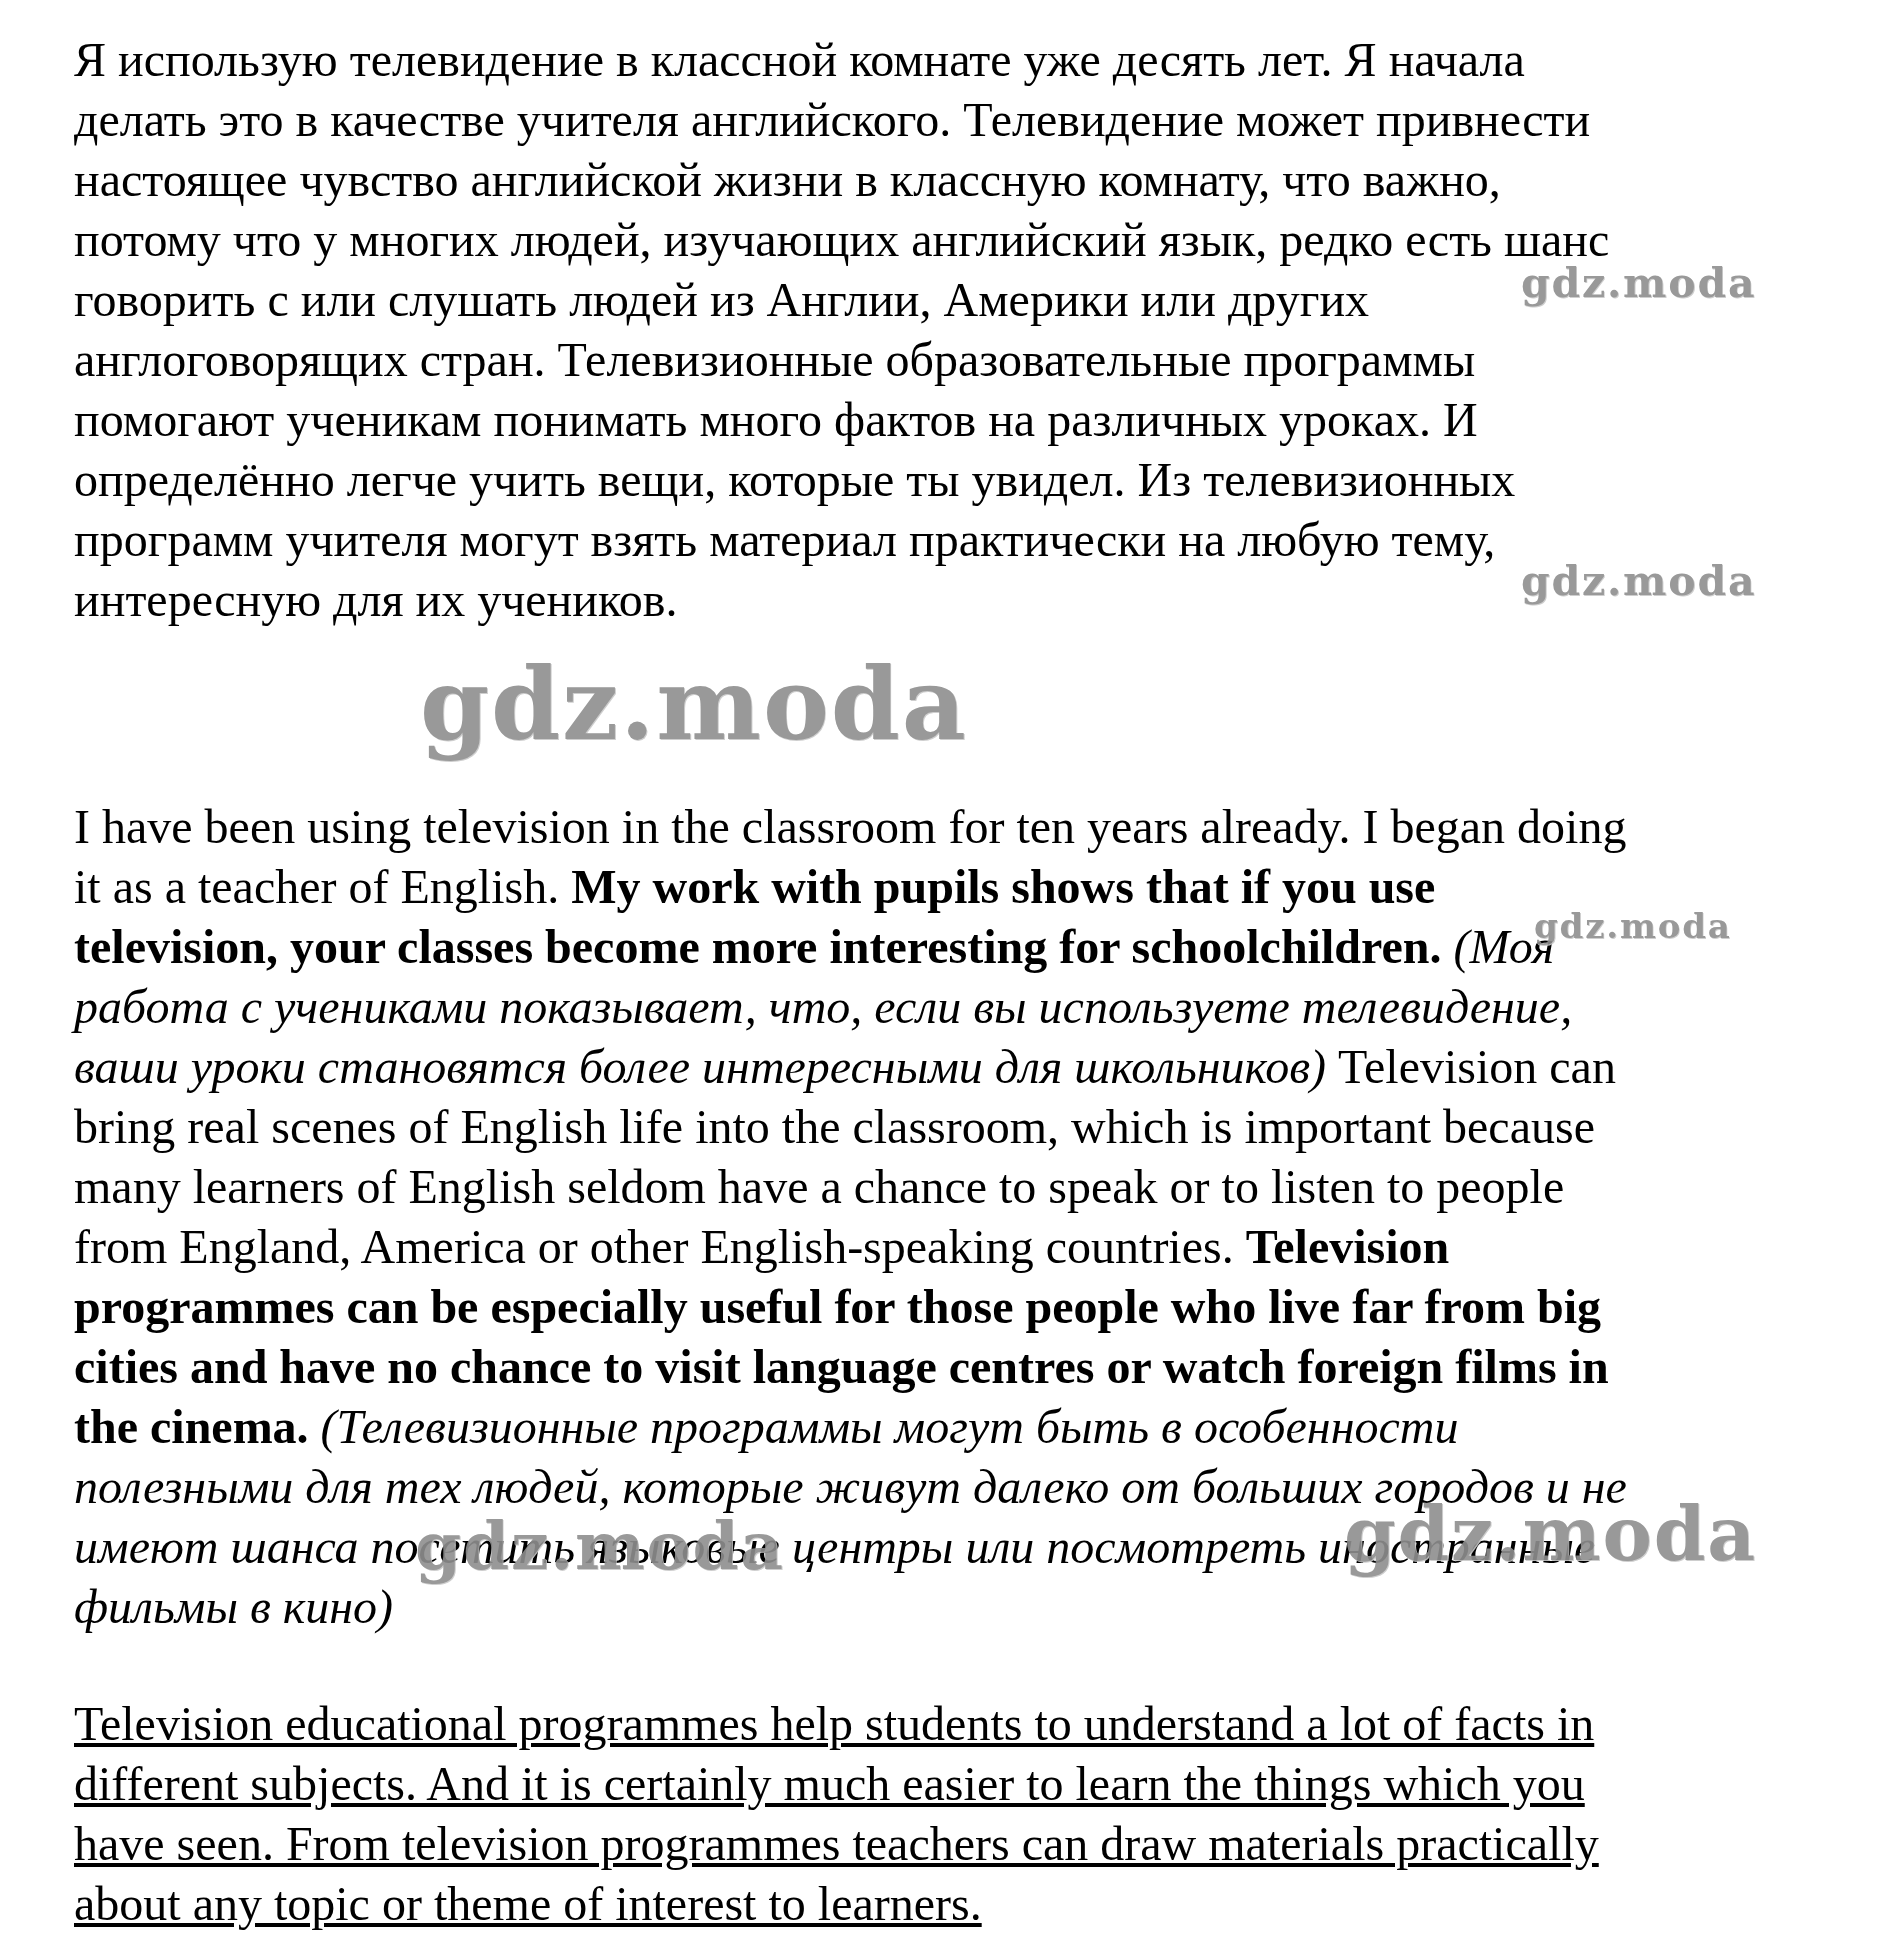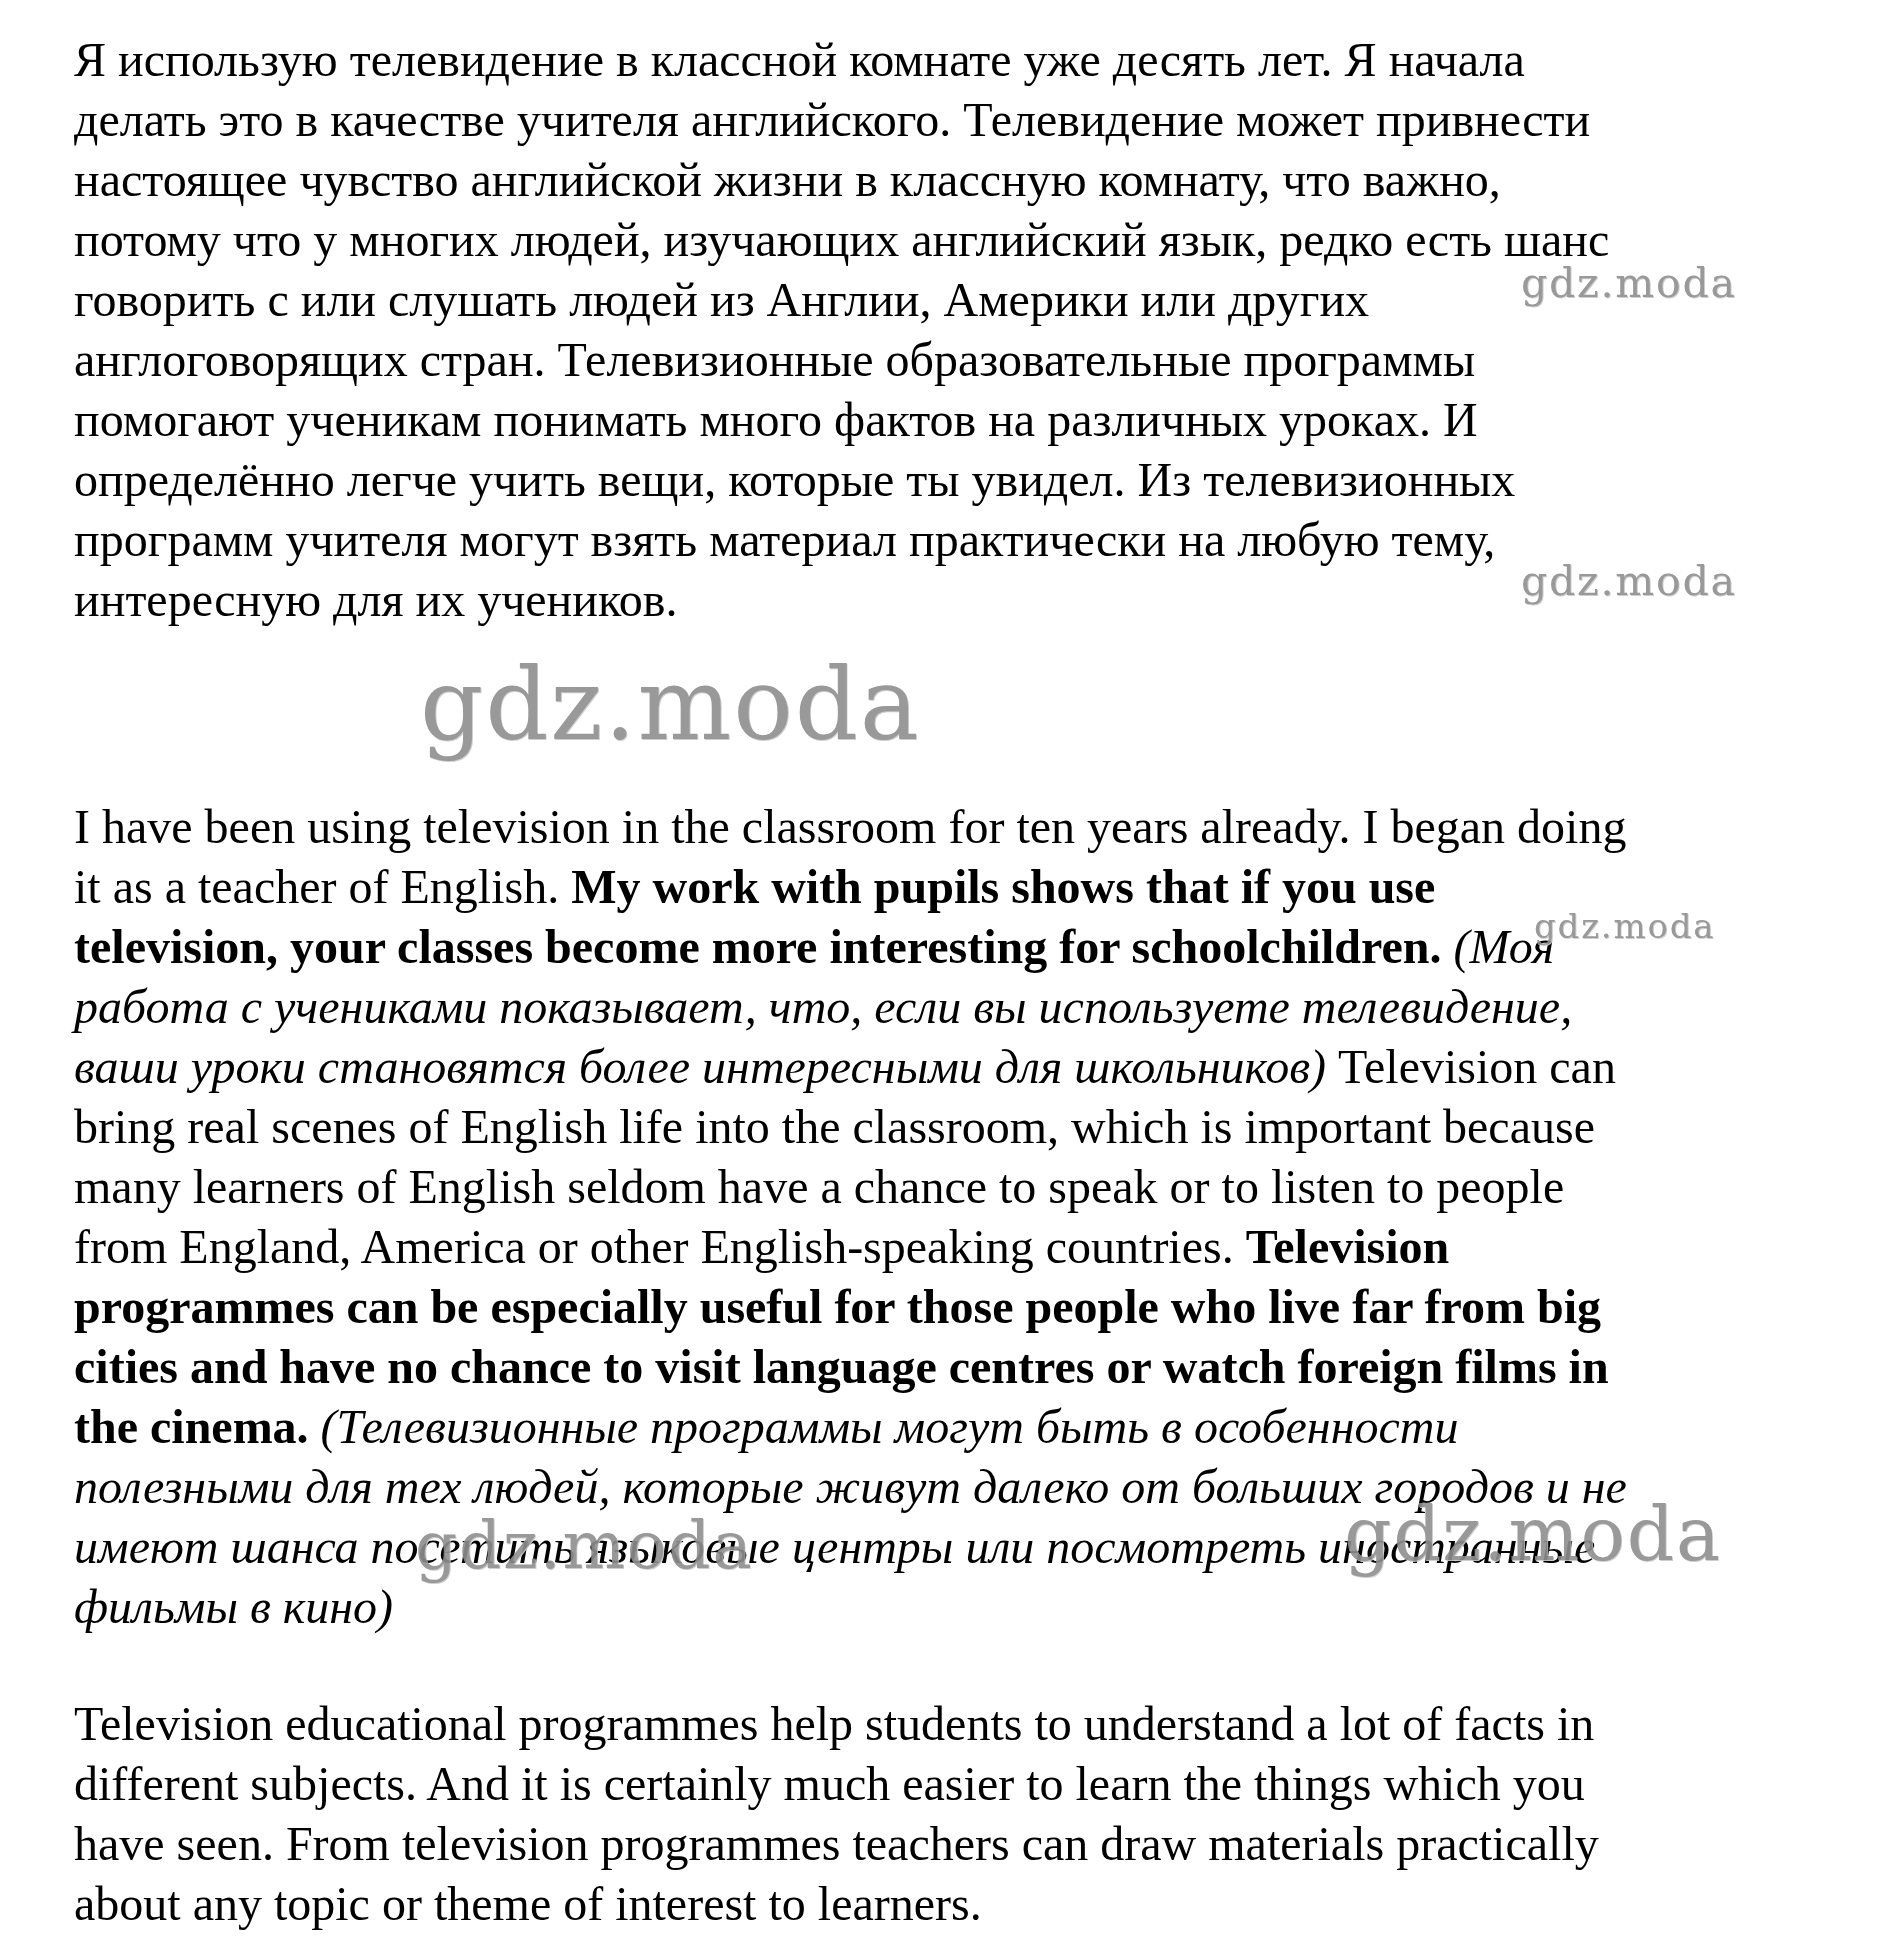--- a/index.html
+++ b/index.html
@@ -26,28 +26,29 @@
     text-align: left;
   }
   .para-russian {
     margin-bottom: 0;
   }
   .para-english-main {
     margin-top: 0;
   }
   .para-english-final {
     margin-top: 57px !important;
+    text-decoration: underline;
   }
   .seg-bold { font-weight: bold; }
   .seg-italic { font-style: italic; text-align: right; }
 
   
   .wm {
     font-family: "DejaVu Serif", serif;
-    font-weight: normal;
+    font-weight: bold;
     color: #8e8e8e;
     text-shadow: 0.9px 0.9px 0 #c9c9c9;
     letter-spacing: 1.8px;
     white-space: nowrap;
     opacity: 0.9;
     pointer-events: none;
   }
   .wm-big {
     display: block;
     font-size: 99px;

